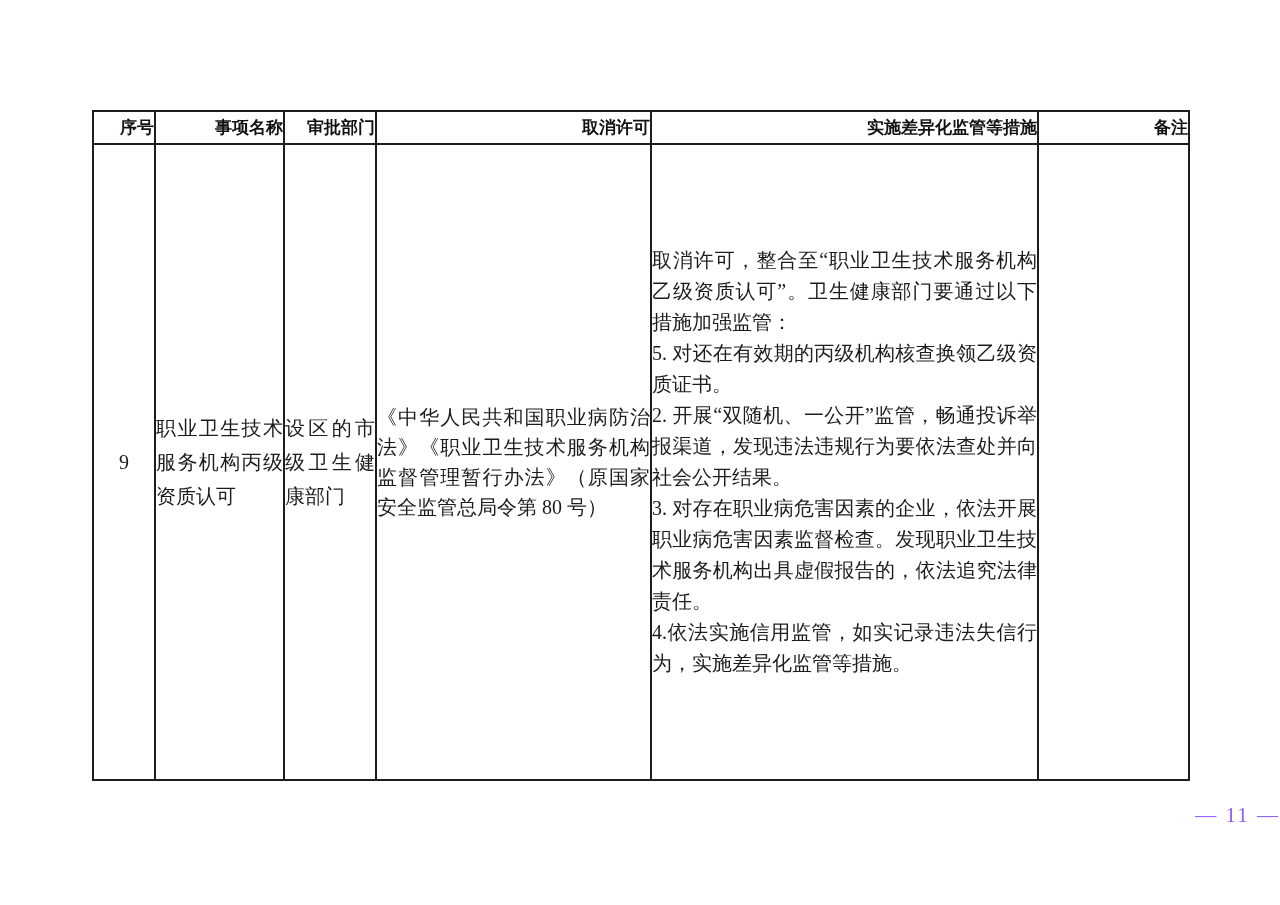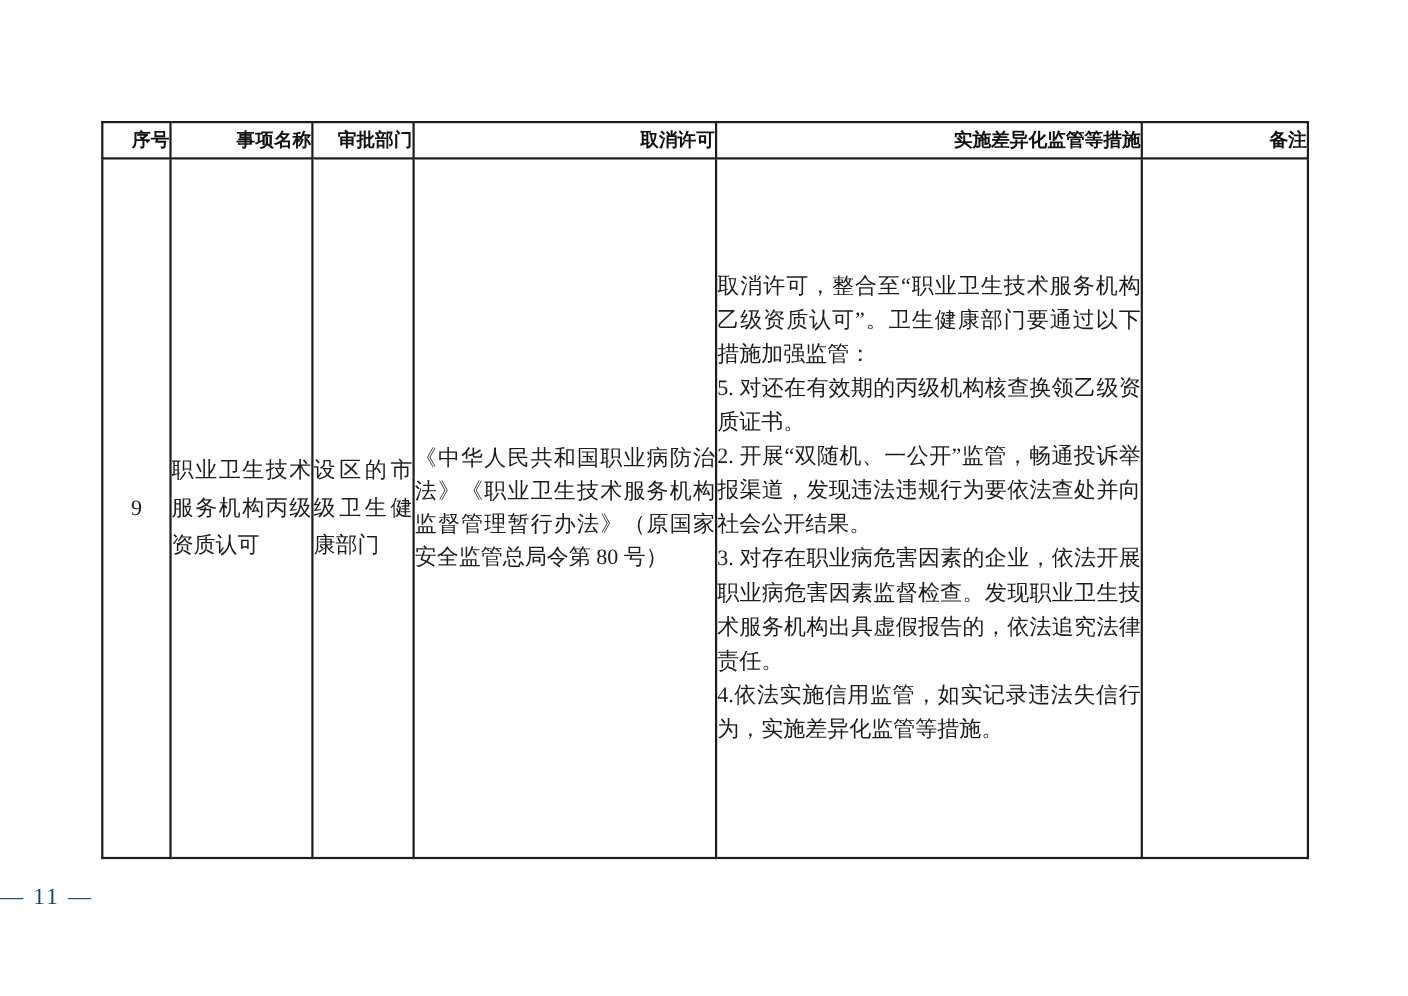--- a/index.html
+++ b/index.html
@@ -66,23 +66,23 @@
     text-align: justify;
     text-justify: inter-ideograph;
     font-size: 16.5px;
   }
   .cell-measures p { margin: 0; }
 
   .page-number {
     position: absolute;
     left: 0; top: 803px;
     width: 1280px;
-    text-align: left;
+    text-align: right;
     font-size: 21px;
-    color: #0c4a6e;
+    color: #8b5cf6;
     letter-spacing: 2px;
   }
 </style>
 </head>
 <body>
 
 <div class="page">
 
   <table class="doc-table">
     <colgroup>

